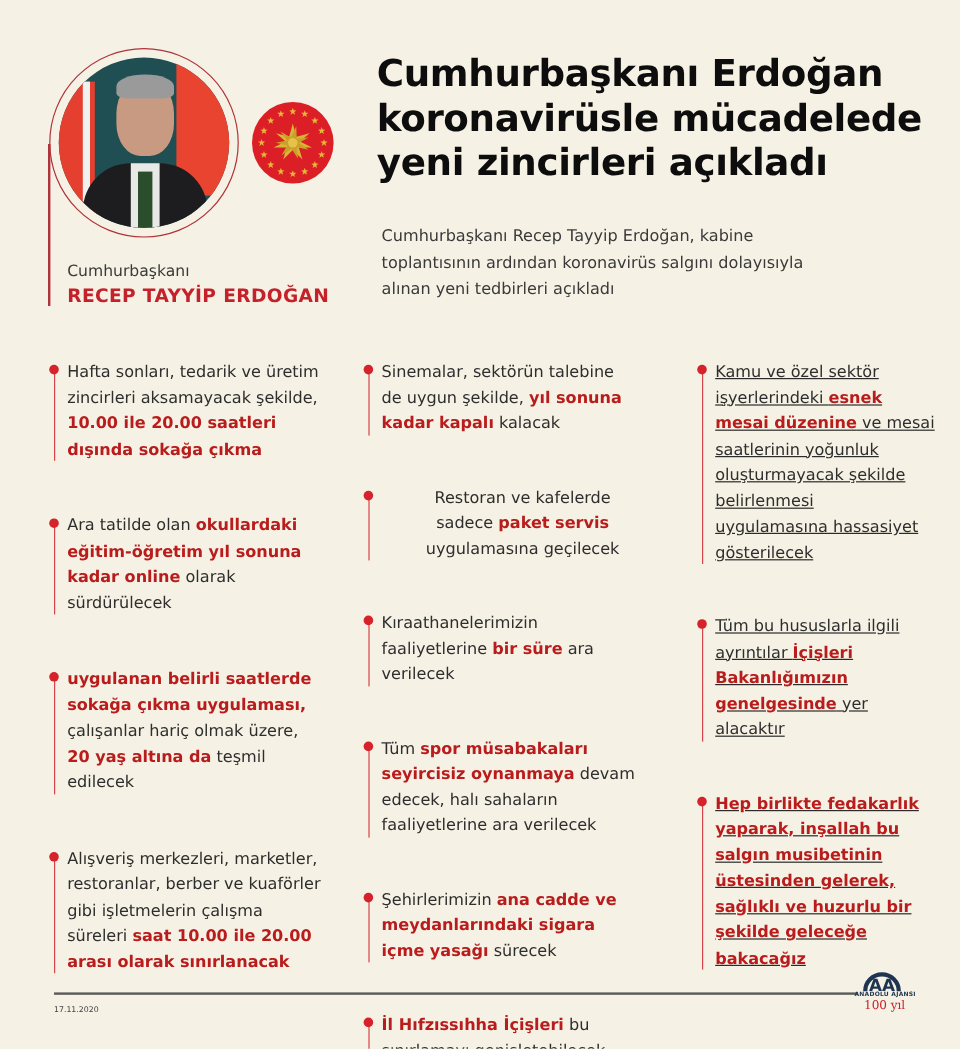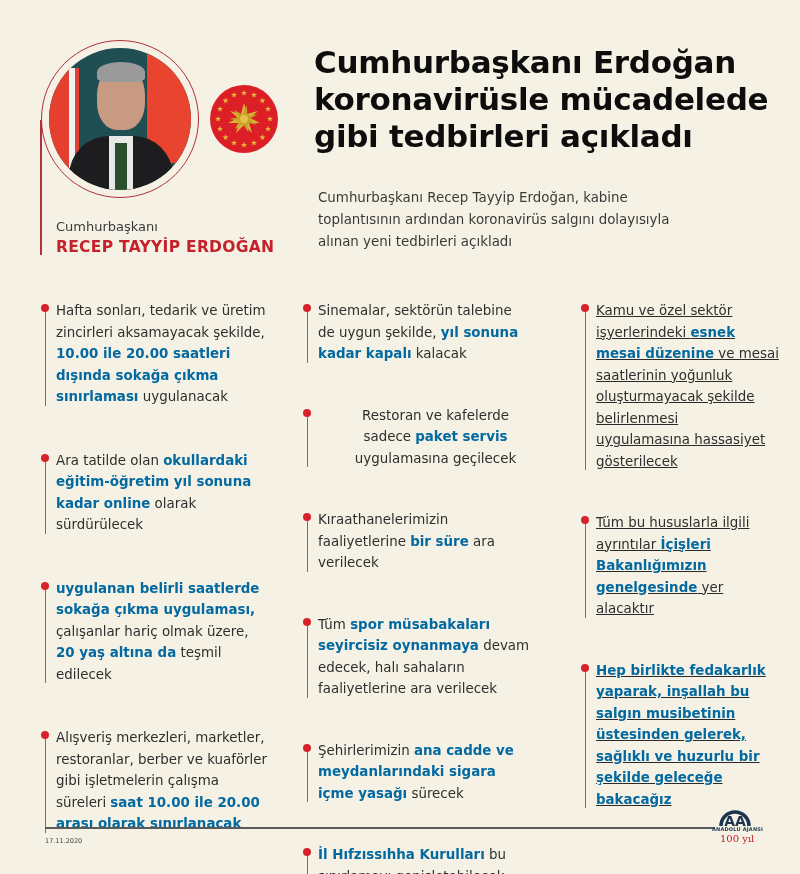--- a/index.html
+++ b/index.html
@@ -87,21 +87,21 @@
   }
   .item .dot {
     position: absolute; left: 0; top: 4px; width: 8px; height: 8px;
     border-radius: 50%; background: #d6222b;
   }
   .item .stem {
     position: absolute; left: 3.5px; top: 8px; bottom: 2px; width: 1.5px;
     background: #d6454c;
   }
   .item .line { display: block; white-space: nowrap; }
-  .item b { font-weight: bold; color: #0369a1; }
+  .item b { font-weight: bold; color: #b91c1c; }
 
   .footer-rule {
     position: absolute; left: 45px; top: 827px; width: 670px; height: 1.5px;
     background: #5a5a5a;
   }
   .footer-date {
     position: absolute; left: 45px; top: 837px; font-size: 6.5px; color: #444;
   }
   .aa-logo {
     position: absolute; left: 713px; top: 800px; width: 44px; height: 40px;
@@ -158,38 +158,37 @@
       <circle r="4" fill="#e6c24a"></circle>
     </g>
   </svg>
 
   <div class="name-role">Cumhurbaşkanı</div>
   <div class="name-full">RECEP TAYYİP ERDOĞAN</div>
 
   <h1 class="headline">
     <span>Cumhurbaşkanı Erdoğan</span>
     <span>koronavirüsle mücadelede</span>
-    <span>gibi tedbirleri açıkladı</span>
+    <span>yeni zincirleri açıkladı</span>
   </h1>
 
   <p class="lede">
     <span>Cumhurbaşkanı Recep Tayyip Erdoğan, kabine</span>
     <span>toplantısının ardından koronavirüs salgını dolayısıyla</span>
     <span>alınan yeni tedbirleri açıkladı</span>
   </p>
 
   <div class="col col-1">
       <div class="item" style="margin-top: 0px;">
         <span class="stem"></span>
         <span class="dot"></span>
         <span class="line"><span>Hafta sonları, tedarik ve üretim</span></span>
         <span class="line"><span>zincirleri aksamayacak şekilde,</span></span>
         <span class="line"><b>10.00 ile 20.00 saatleri</b></span>
         <span class="line"><b>dışında sokağa çıkma</b></span>
-        <span class="line"><b>sınırlaması</b><span> uygulanacak</span></span>
       </div>
       <div class="item" style="margin-top: 42px;">
         <span class="stem"></span>
         <span class="dot"></span>
         <span class="line"><span>Ara tatilde olan </span><b>okullardaki</b></span>
         <span class="line"><b>eğitim-öğretim yıl sonuna</b></span>
         <span class="line"><b>kadar online</b><span> olarak</span></span>
         <span class="line"><span>sürdürülecek</span></span>
       </div>
       <div class="item" style="margin-top: 42px;">
@@ -244,21 +243,21 @@
       <div class="item" style="margin-top: 40px;">
         <span class="stem"></span>
         <span class="dot"></span>
         <span class="line"><span>Şehirlerimizin </span><b>ana cadde ve</b></span>
         <span class="line"><b>meydanlarındaki sigara</b></span>
         <span class="line"><b>içme yasağı</b><span> sürecek</span></span>
       </div>
       <div class="item" style="margin-top: 40px;">
         <span class="stem"></span>
         <span class="dot"></span>
-        <span class="line"><b>İl Hıfzıssıhha Kurulları</b><span> bu</span></span>
+        <span class="line"><b>İl Hıfzıssıhha İçişleri</b><span> bu</span></span>
         <span class="line"><span>sınırlamayı genişletebilecek</span></span>
       </div>
     </div>
   <div class="col col-3">
       <div class="item" style="margin-top: 0px;">
         <span class="stem"></span>
         <span class="dot"></span>
         <span class="line"><span>Kamu ve özel sektör</span></span>
         <span class="line"><span>işyerlerindeki </span><b>esnek</b></span>
         <span class="line"><b>mesai düzenine</b><span> ve mesai</span></span>

